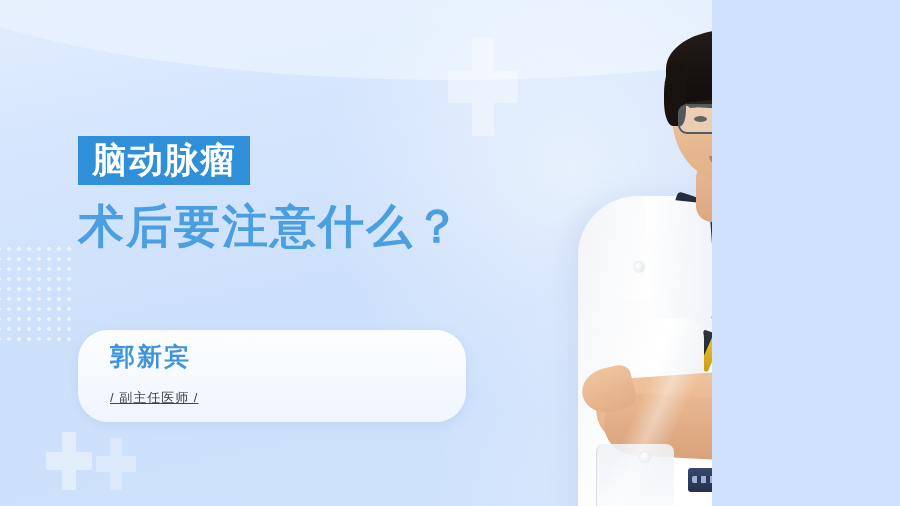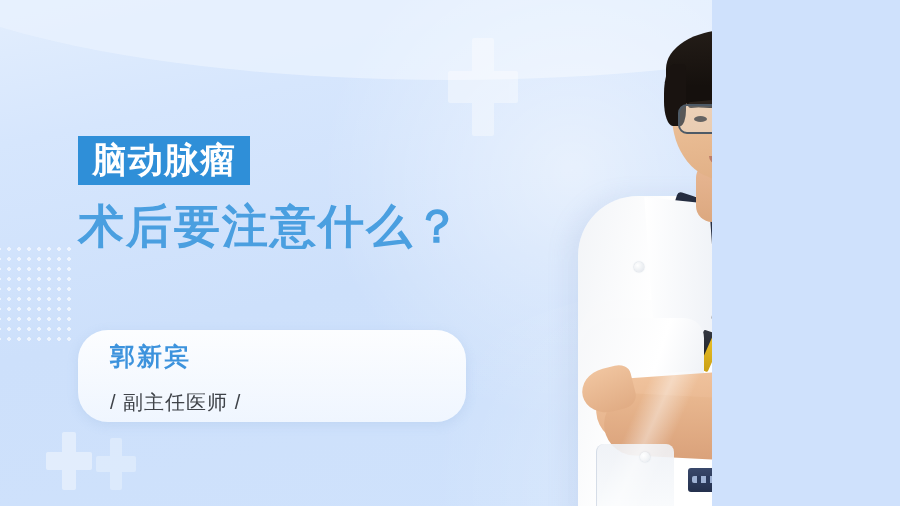--- a/index.html
+++ b/index.html
@@ -332,23 +332,24 @@
   }
   .doc-name {
     color:#3d93dd;
     font-size:25px;
     font-weight:700;
     letter-spacing:2px;
     white-space:nowrap;
   }
   .doc-title {
     color:#3f4349;
-    font-size:20px;
+    font-size:13px;
     letter-spacing:1px;
     white-space:nowrap;
+    text-decoration:underline;
   }
   .card-row-2 {
     padding-left:20px;
     color:#2f343b;
     font-size:19px;
     letter-spacing:.5px;
     white-space:nowrap;
     line-height:1.3;
   }
   .affil-sep { display:inline-block; width:14px; }

